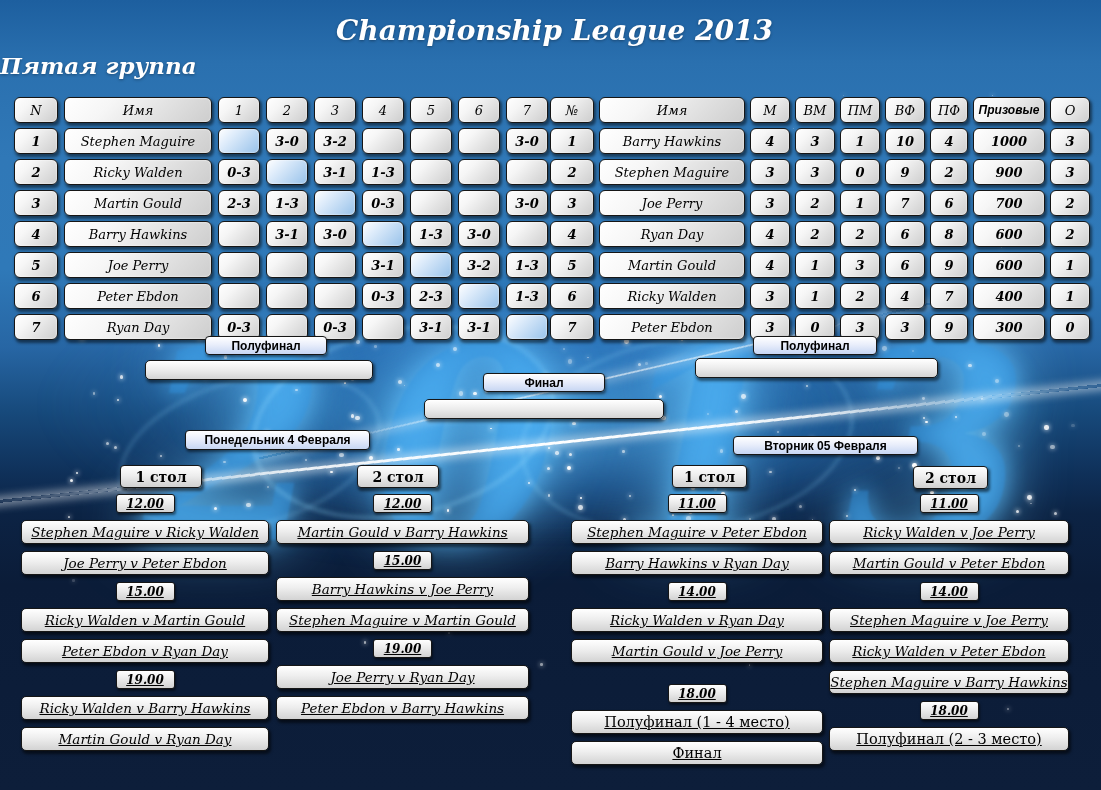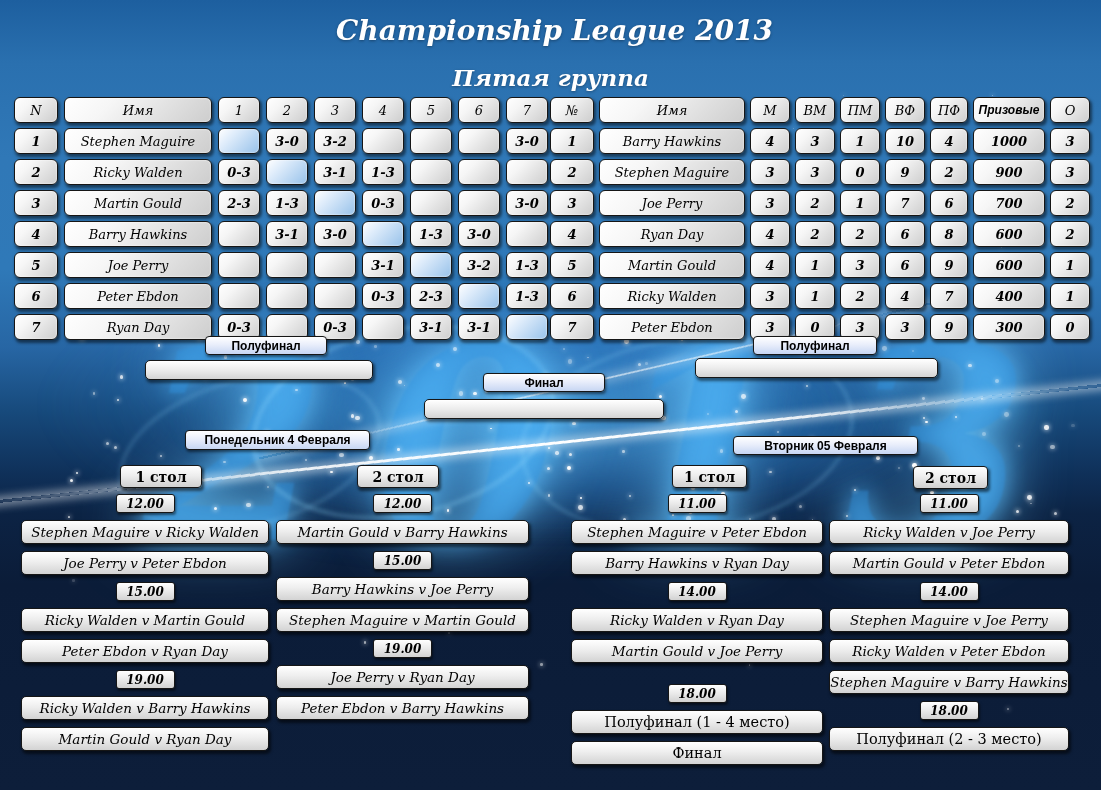--- a/index.html
+++ b/index.html
@@ -27,22 +27,22 @@
   .streak{position:absolute;background:linear-gradient(90deg,transparent,
       rgba(255,255,255,.9) 28%,#fff 50%,rgba(255,255,255,.9) 72%,transparent);
     box-shadow:0 0 10px 2px rgba(255,255,255,.65);}
   #streak1{left:-40px;top:442px;width:1180px;height:3px;transform:rotate(-6deg);}
   #streak2{left:250px;top:380px;width:690px;height:2px;transform:rotate(-13deg);opacity:.65;}
   .dot{position:absolute;background:#fff;border-radius:50%;box-shadow:0 0 4px 1px rgba(255,255,255,.6);}
   
   .z{position:absolute;z-index:2;}
   #title{left:0;right:0;top:14px;text-align:center;
     font:bold italic 28px "DejaVu Serif",serif;color:#fff;text-shadow:0 1px 3px rgba(0,0,0,.35);padding-left:8px;}
-  #subtitle{left:0;right:0;top:52px;text-align:center;
-    font:bold italic 23px "DejaVu Serif",serif;color:#fff;text-shadow:0 1px 3px rgba(0,0,0,.35);margin-top:12px;}
+  #subtitle{left:0;right:0;top:52px;text-align:left;
+    font:bold italic 23px "DejaVu Serif",serif;color:#fff;text-shadow:0 1px 3px rgba(0,0,0,.35);}
   
   #results-grid{left:14px;top:97px;display:grid;
     grid-template-columns:44px 148px repeat(7,42px);column-gap:6px;row-gap:5px;}
   #standings-grid{left:550px;top:97px;display:grid;
     grid-template-columns:44px 146px 40px 40px 40px 40px 38px 72px 40px;column-gap:5px;row-gap:5px;}
   .cell{display:flex;align-items:center;justify-content:center;height:24px;
     border:1px solid #161616;border-radius:6px;color:#000;
     background:linear-gradient(135deg,#ffffff 0%,#f6f6f6 30%,#e3e3e3 62%,#cdcdcd 100%);
     box-shadow:1.5px 2.5px 3px rgba(0,0,0,.5),inset 0 0 2px #fff;
     font:italic 13px "DejaVu Serif",serif;overflow:hidden;}
@@ -67,21 +67,21 @@
   #sf-right-bar{left:695px;top:358px;width:241px;}
   
   .stol{position:absolute;z-index:2;height:21px;display:flex;align-items:center;justify-content:center;
     border:1px solid #161616;border-radius:4px;color:#000;
     background:linear-gradient(180deg,#ffffff,#eeeeee 45%,#d0d0d0);
     font:bold 14px "DejaVu Serif",serif;box-shadow:1.5px 2.5px 3px rgba(0,0,0,.55);}
   #stol-0{left:120px;top:465px;width:80px;}
   #stol-1{left:357px;top:465px;width:80px;}
   #stol-2{left:672px;top:465px;width:73px;}
   #stol-3{left:913px;top:466px;width:73px;}
-  .sched-col{position:absolute;z-index:2;top:494px;display:flex;flex-direction:column;align-items:center;gap:7px;}
+  .sched-col{position:absolute;z-index:2;top:494px;display:flex;flex-direction:column;align-items:center;gap:7px;text-decoration:underline;}
   #sched-col-0{left:22px;width:246px;}
   #sched-col-1{left:277px;width:251px;}
   #sched-col-2{left:572px;width:250px;}
   #sched-col-3{left:830px;width:238px;}
   .time-box{width:57px;height:17px;flex:0 0 17px;display:flex;align-items:center;justify-content:center;
     border:1px solid #161616;border-radius:3px;color:#000;
     background:linear-gradient(180deg,#ffffff,#eaeaea 50%,#d2d2d2);
     font:bold italic 12px "DejaVu Serif",serif;box-shadow:1px 2px 2.5px rgba(0,0,0,.5);}
   .time-box.push-down{margin-top:14px;}
   .match-box{width:100%;height:22px;flex:0 0 22px;display:flex;align-items:center;justify-content:center;

